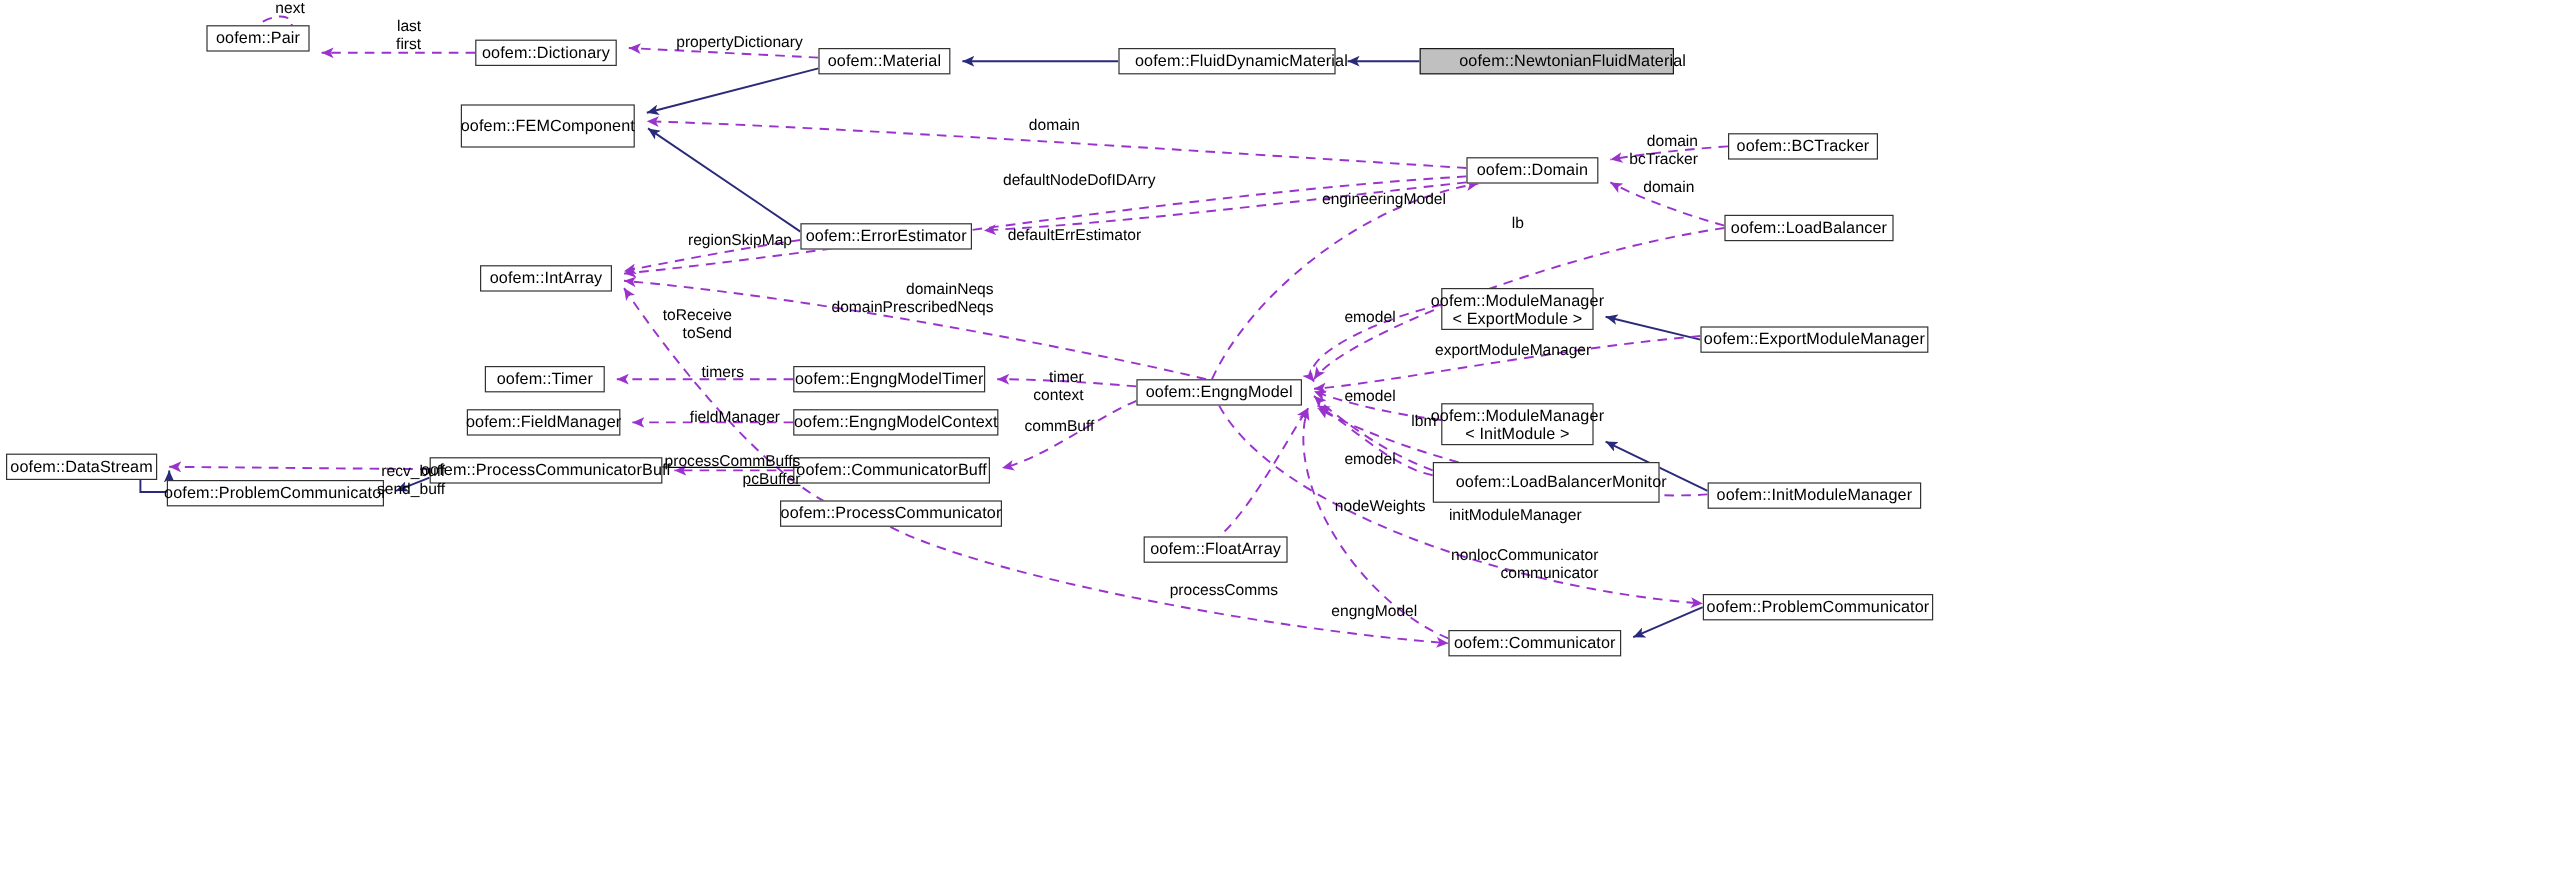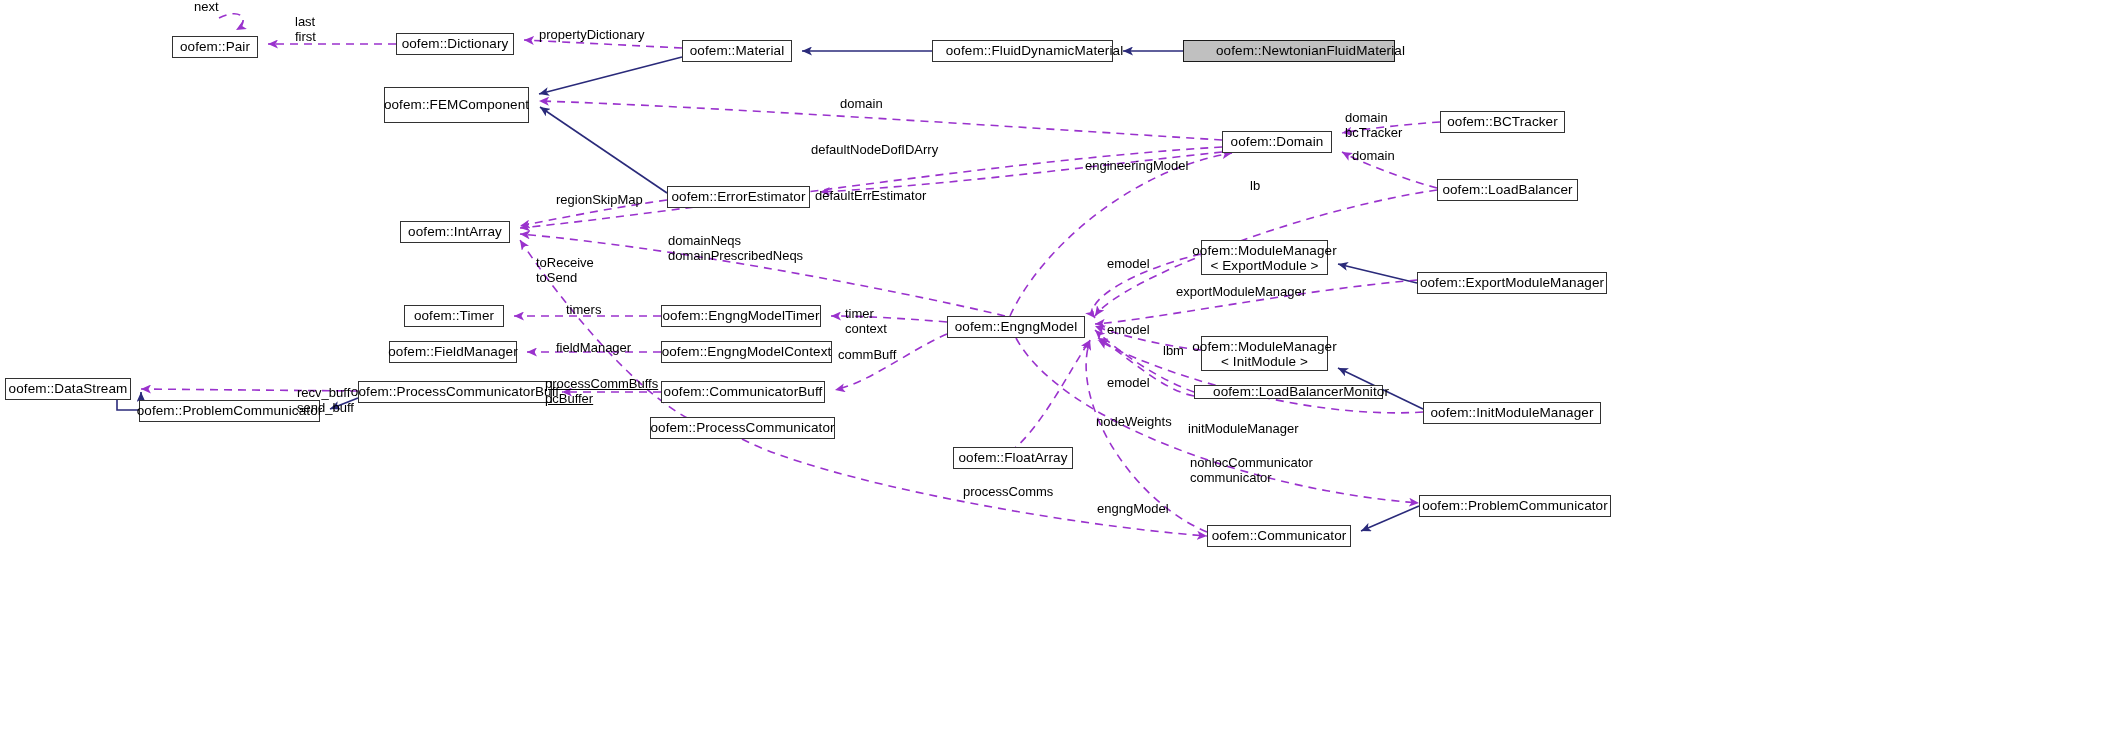--- a/index.html
+++ b/index.html
@@ -23,21 +23,21 @@
     z-index:5;
   }
   .node.highlight{background:#c0c0c0;border-color:#1a1a1a;}
   .node.two-line{line-height:15px;}
   .edge-label{
     position:absolute;
     font-size:13px;
     line-height:14.5px;
     color:#000000;
     white-space:pre;
-    text-align:left;
+    text-align:right;
     z-index:6;
     background:transparent;
   }
 </style>
 </head>
 <body>
 
 <div id="diagram">
 
   <svg id="edges" viewBox="0 0 2124 747" xmlns="http://www.w3.org/2000/svg">
@@ -89,21 +89,21 @@
       <path d="M 1417 280 C 1300 290 1150 320 1095 324"></path>
       <path d="M 1194 396 C 1160 390 1120 350 1098 338"></path>
       <path d="M 1423 412 C 1300 420 1150 370 1098 340"></path>
       <path d="M 1010 452 C 1040 430 1070 370 1090 340"></path>
       <path d="M 1207 532 C 1130 500 1070 400 1090 340"></path>
       <path d="M 742 439 C 820 480 1060 525 1207 536"></path>
       <path d="M 1016 338 C 1060 420 1250 490 1419 503"></path>
     </g>
   </svg>
 
-<div class="node" style="left: 172px; top: 36px; width: 86px; height: 22px;">oofem::Pair</div>
+<div class="node" style="left: 172px; top: 21px; width: 86px; height: 22px;">oofem::Pair</div>
     <div class="node" style="left: 396px; top: 33px; width: 118px; height: 22px;">oofem::Dictionary</div>
     <div class="node" style="left: 682px; top: 40px; width: 110px; height: 22px;">oofem::Material</div>
     <div class="node" style="left: 932px; top: 40px; width: 181px; height: 22px; padding-left: 24px;">oofem::FluidDynamicMaterial</div>
     <div class="node highlight" style="left: 1183px; top: 40px; width: 212px; height: 22px; padding-left: 43px;">oofem::NewtonianFluidMaterial</div>
     <div class="node" style="left: 384px; top: 87px; width: 145px; height: 36px;">oofem::FEMComponent</div>
     <div class="node" style="left: 1222px; top: 131px; width: 110px; height: 22px;">oofem::Domain</div>
     <div class="node" style="left: 1440px; top: 111px; width: 125px; height: 22px;">oofem::BCTracker</div>
     <div class="node" style="left: 1437px; top: 179px; width: 141px; height: 22px;">oofem::LoadBalancer</div>
     <div class="node" style="left: 667px; top: 186px; width: 143px; height: 22px;">oofem::ErrorEstimator</div>
     <div class="node" style="left: 400px; top: 221px; width: 110px; height: 22px;">oofem::IntArray</div>
@@ -113,21 +113,21 @@
     <div class="node" style="left: 404px; top: 305px; width: 100px; height: 22px;">oofem::Timer</div>
     <div class="node" style="left: 661px; top: 305px; width: 160px; height: 22px;">oofem::EngngModelTimer</div>
     <div class="node" style="left: 947px; top: 316px; width: 138px; height: 22px;">oofem::EngngModel</div>
     <div class="node two-line" style="left: 1201px; top: 336px; width: 127px; height: 35px;">oofem::ModuleManager
 &lt; InitModule &gt;</div>
     <div class="node" style="left: 389px; top: 341px; width: 128px; height: 22px;">oofem::FieldManager</div>
     <div class="node" style="left: 661px; top: 341px; width: 171px; height: 22px;">oofem::EngngModelContext</div>
     <div class="node" style="left: 5px; top: 378px; width: 126px; height: 22px;">oofem::DataStream</div>
     <div class="node" style="left: 358px; top: 381px; width: 194px; height: 22px;">oofem::ProcessCommunicatorBuff</div>
     <div class="node" style="left: 661px; top: 381px; width: 164px; height: 22px;">oofem::CommunicatorBuff</div>
-    <div class="node" style="left: 1194px; top: 385px; width: 189px; height: 14px; padding-left: 25px;">oofem::LoadBalancerMonitor</div>
+    <div class="node" style="left: 1194px; top: 385px; width: 189px; height: 34px; padding-left: 25px;">oofem::LoadBalancerMonitor</div>
     <div class="node" style="left: 1423px; top: 402px; width: 178px; height: 22px;">oofem::InitModuleManager</div>
     <div class="node" style="left: 139px; top: 400px; width: 181px; height: 22px;">oofem::ProblemCommunicator</div>
     <div class="node" style="left: 650px; top: 417px; width: 185px; height: 22px;">oofem::ProcessCommunicator</div>
     <div class="node" style="left: 953px; top: 447px; width: 120px; height: 22px;">oofem::FloatArray</div>
     <div class="node" style="left: 1419px; top: 495px; width: 192px; height: 22px;">oofem::ProblemCommunicator</div>
     <div class="node" style="left: 1207px; top: 525px; width: 144px; height: 22px;">oofem::Communicator</div>
     <div class="edge-label" style="left: 194px; top: 0px; width: 60px;">next</div>
     <div class="edge-label" style="left: 295px; top: 15px; width: 56px;">last
 first</div>
     <div class="edge-label" style="left: 539px; top: 28px; width: 130px;">propertyDictionary</div>

